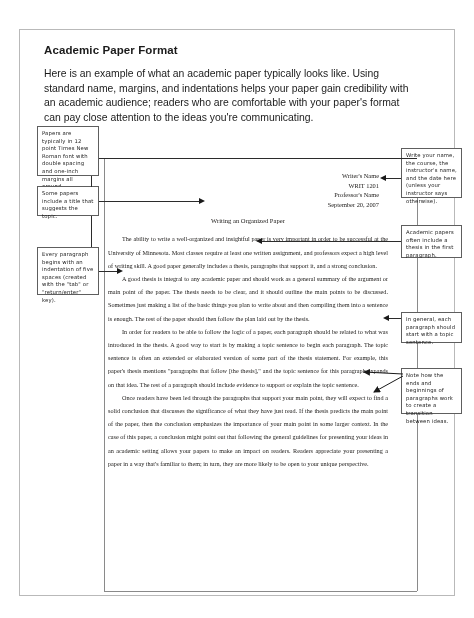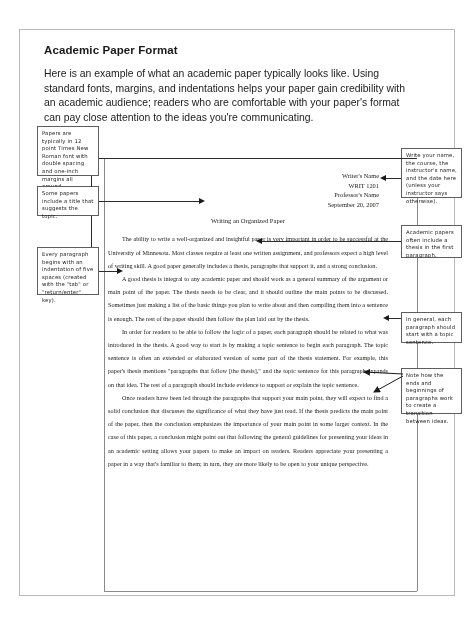--- a/index.html
+++ b/index.html
@@ -128,21 +128,21 @@
   .diag-arrow { position: absolute; overflow: visible; }
 </style>
 </head>
 <body>
 
 <div id="page">
 
   <div id="page-border"></div>
 
   <div class="doc-title">Academic Paper Format</div>
-  <div class="doc-intro">Here is an example of what an academic paper typically looks like. Using standard fonts, margins, and indentations helps your paper gain credibility with an academic audience; readers who are comfortable with your paper's format can pay close attention to the ideas you're communicating.</div>
+  <div class="doc-intro">Here is an example of what an academic paper typically looks like. Using standard name, margins, and indentations helps your paper gain credibility with an academic audience; readers who are comfortable with your paper's format can pay close attention to the ideas you're communicating.</div>
 
   <div class="guide guide-h" style="left:104px; top:158px; width:313px;"></div>
 
   <div class="guide guide-v" style="left:104px; top:158px; height:433px;"></div>
 
   <div class="guide guide-v" style="left:417px; top:158px; height:433px;"></div>
 
   <div class="guide guide-h" style="left:104px; top:591px; width:313px;"></div>
 
   <div class="paper">

